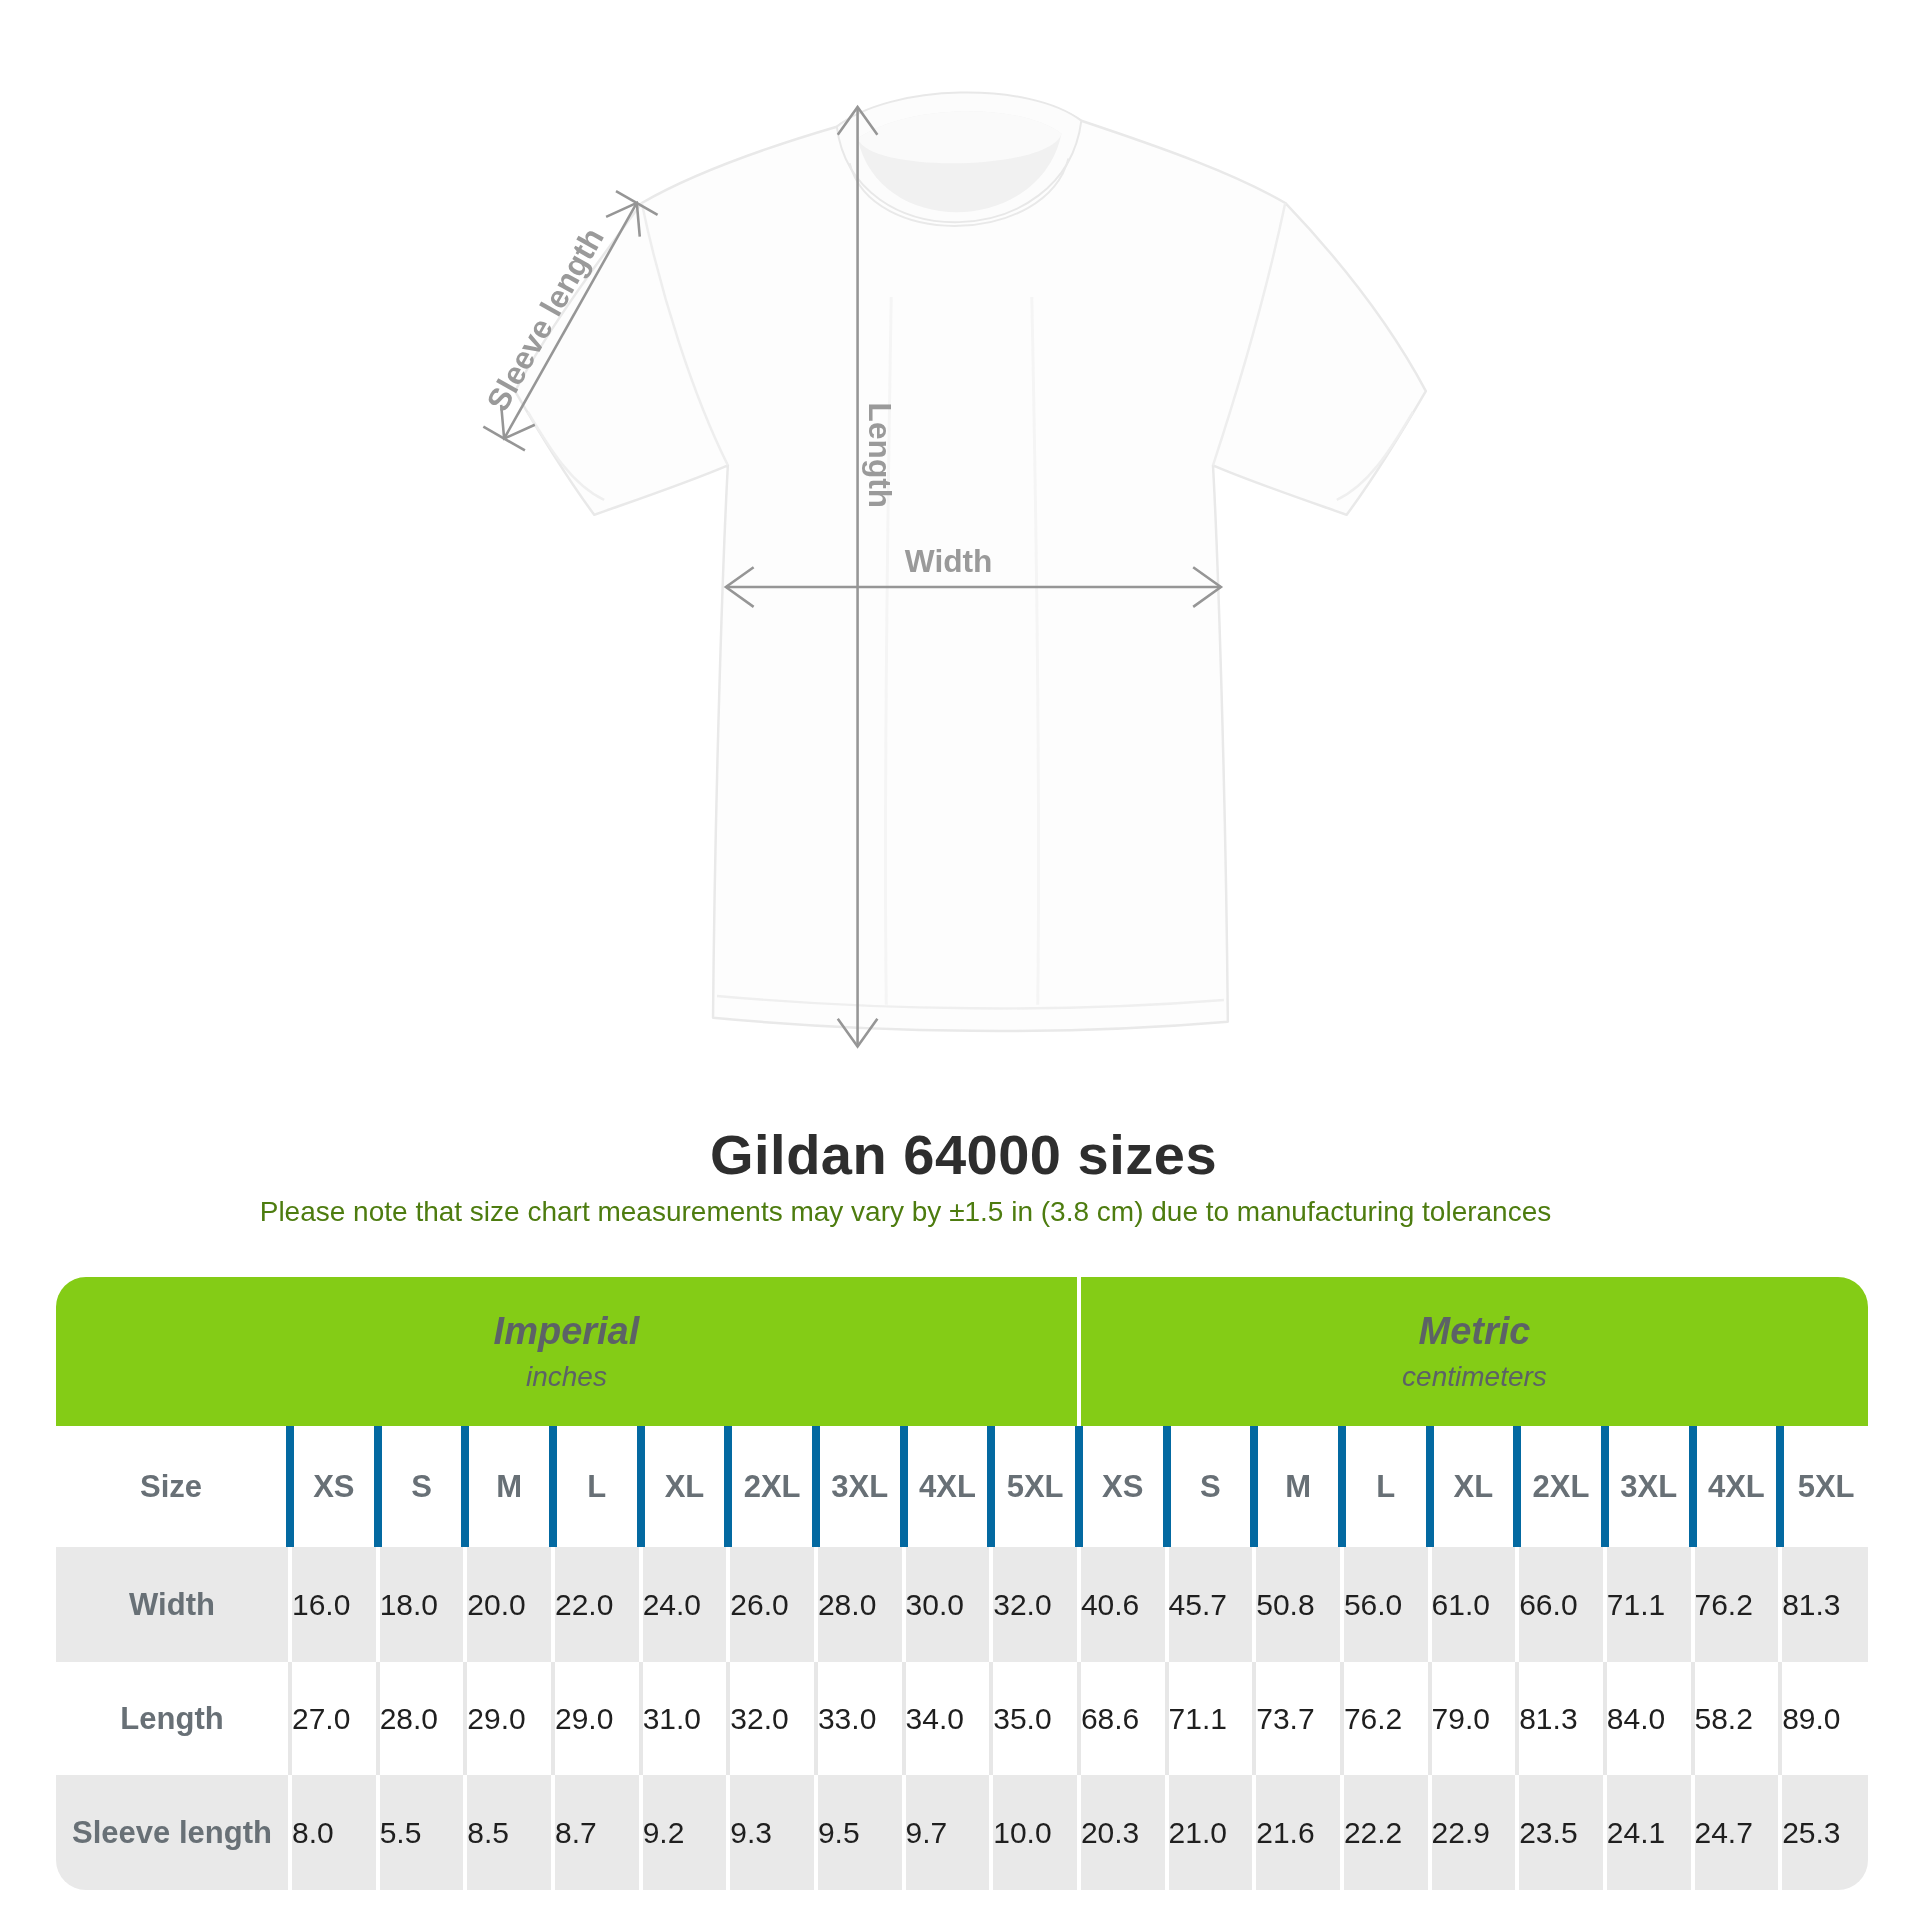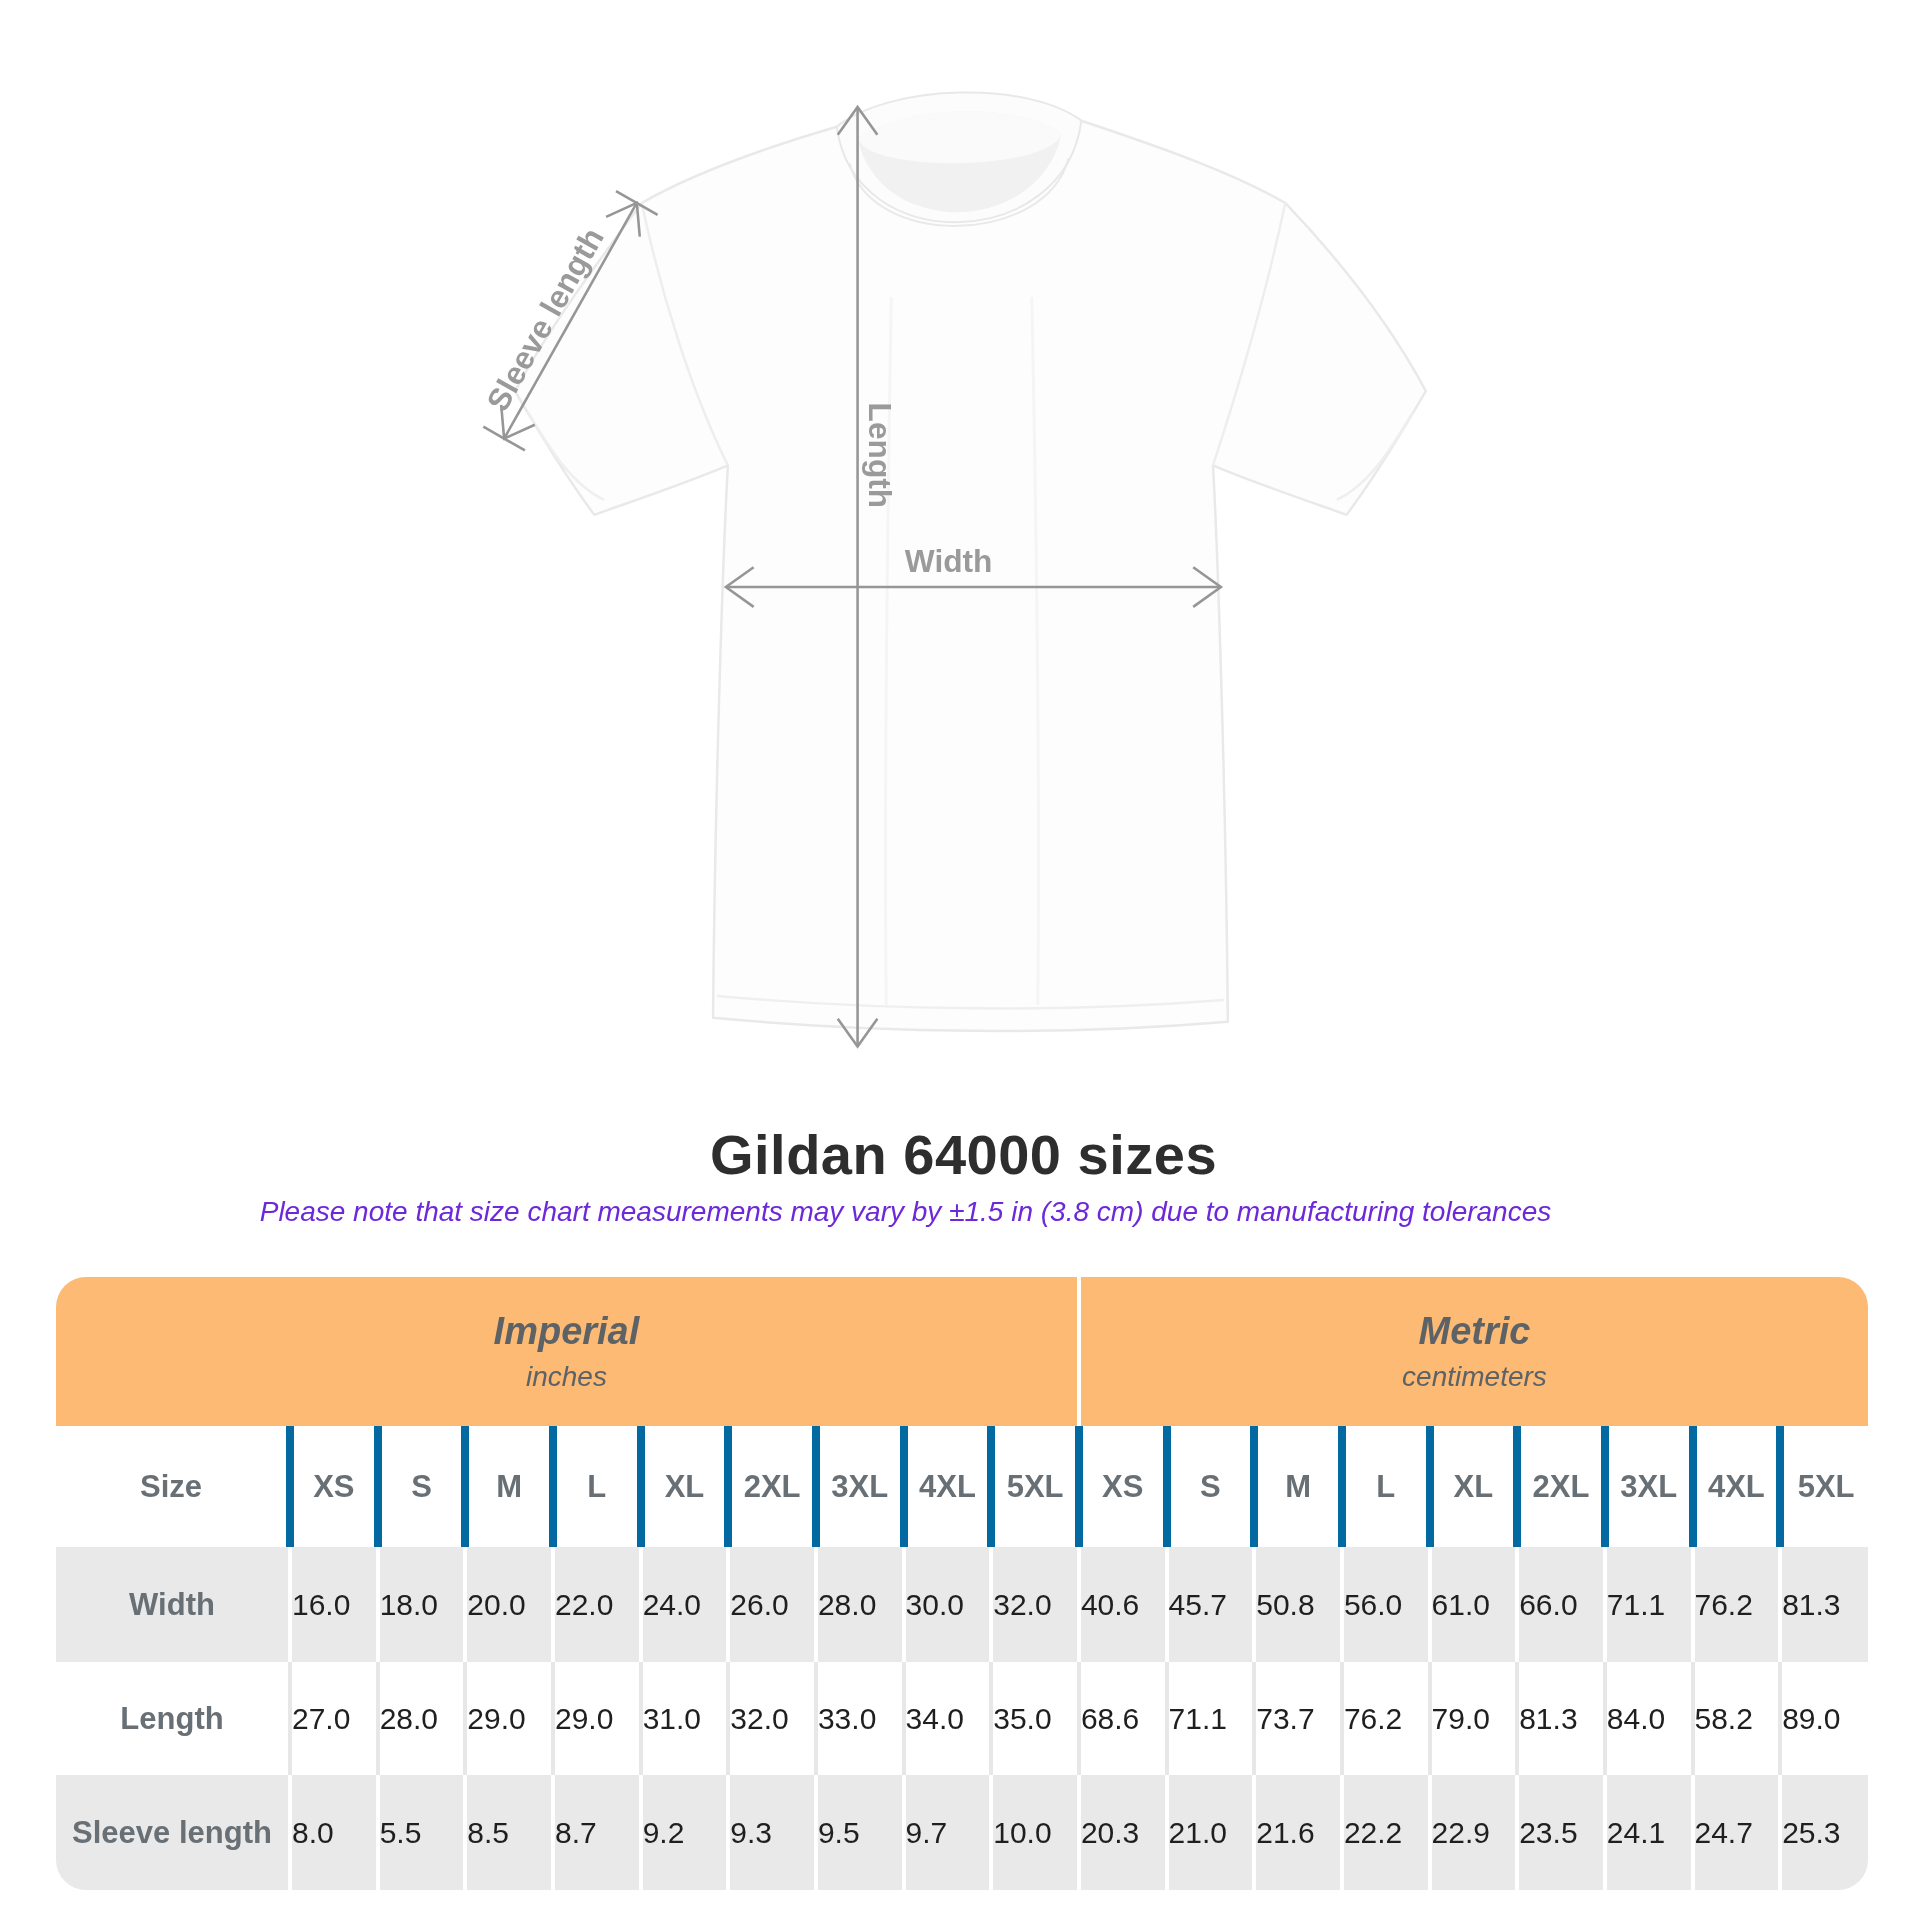--- a/index.html
+++ b/index.html
@@ -6,28 +6,28 @@
   body{font-family:"Liberation Sans","DejaVu Sans",sans-serif;}
   .page{position:relative;width:1927px;height:1927px;background:#ffffff;overflow:hidden;}
 
   
   .figure{position:absolute;top:0;left:0;width:1927px;height:1089px;}
 
   
   .title{position:absolute;top:1122px;left:0;width:1927px;text-align:center;
          font-size:56px;font-weight:bold;color:#2e2e2e;letter-spacing:0.5px;}
   .subtitle{position:absolute;top:1196px;left:0;width:1811px;text-align:center;
-            font-style:italic;font-size:28px;color:#6d28d9;}
+            font-size:28px;color:#4d7c0f;}
 
   
   .table-wrap{position:absolute;top:1277px;left:56px;width:1812px;border-radius:30px;overflow:hidden;}
   table.size-table{width:100%;border-collapse:collapse;table-layout:fixed;}
   col.c-label{width:234px;}
 
-  tr.units-row{height:149px;background:#fdba74;}
+  tr.units-row{height:149px;background:#84cc16;}
   tr.units-row td{text-align:center;vertical-align:middle;padding:0;}
   tr.units-row td.metric-cell{border-left:4px solid #ffffff;}
   .unit-name{font-size:38px;font-weight:bold;font-style:italic;color:#5c6266;line-height:1.15;}
   .unit-sub{font-size:28px;font-style:italic;color:#5c6266;margin-top:8px;}
 
   tr.sizes-row{height:121px;background:#ffffff;}
   tr.row-gray{background:#e9e9e9;height:115px;}
   tr.row-white{background:#ffffff;height:113px;}
 
   td.label-cell,th.label-cell{font-weight:bold;font-size:31px;color:#687076;text-align:center;

